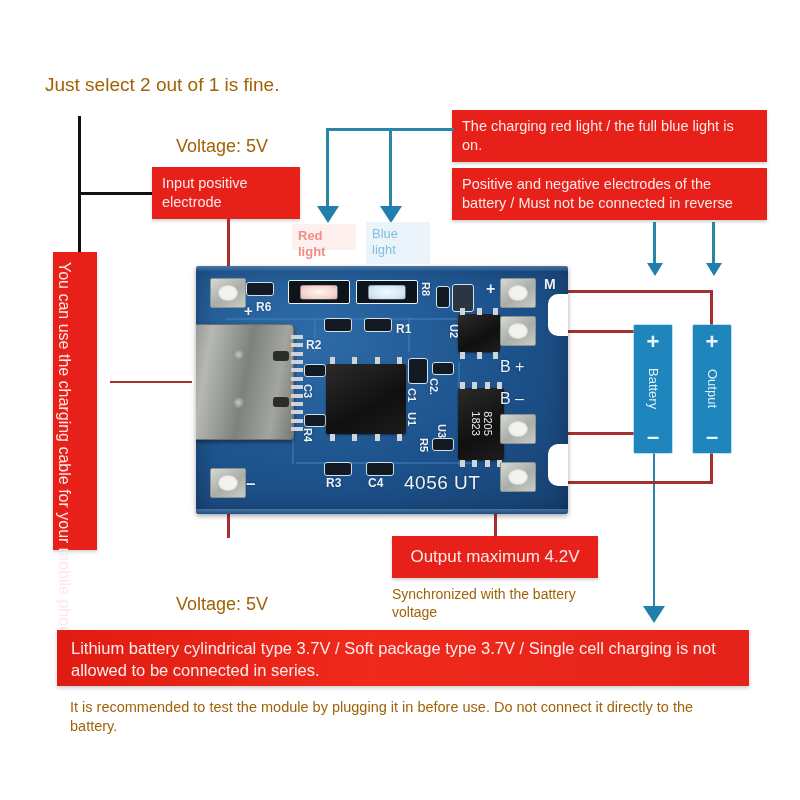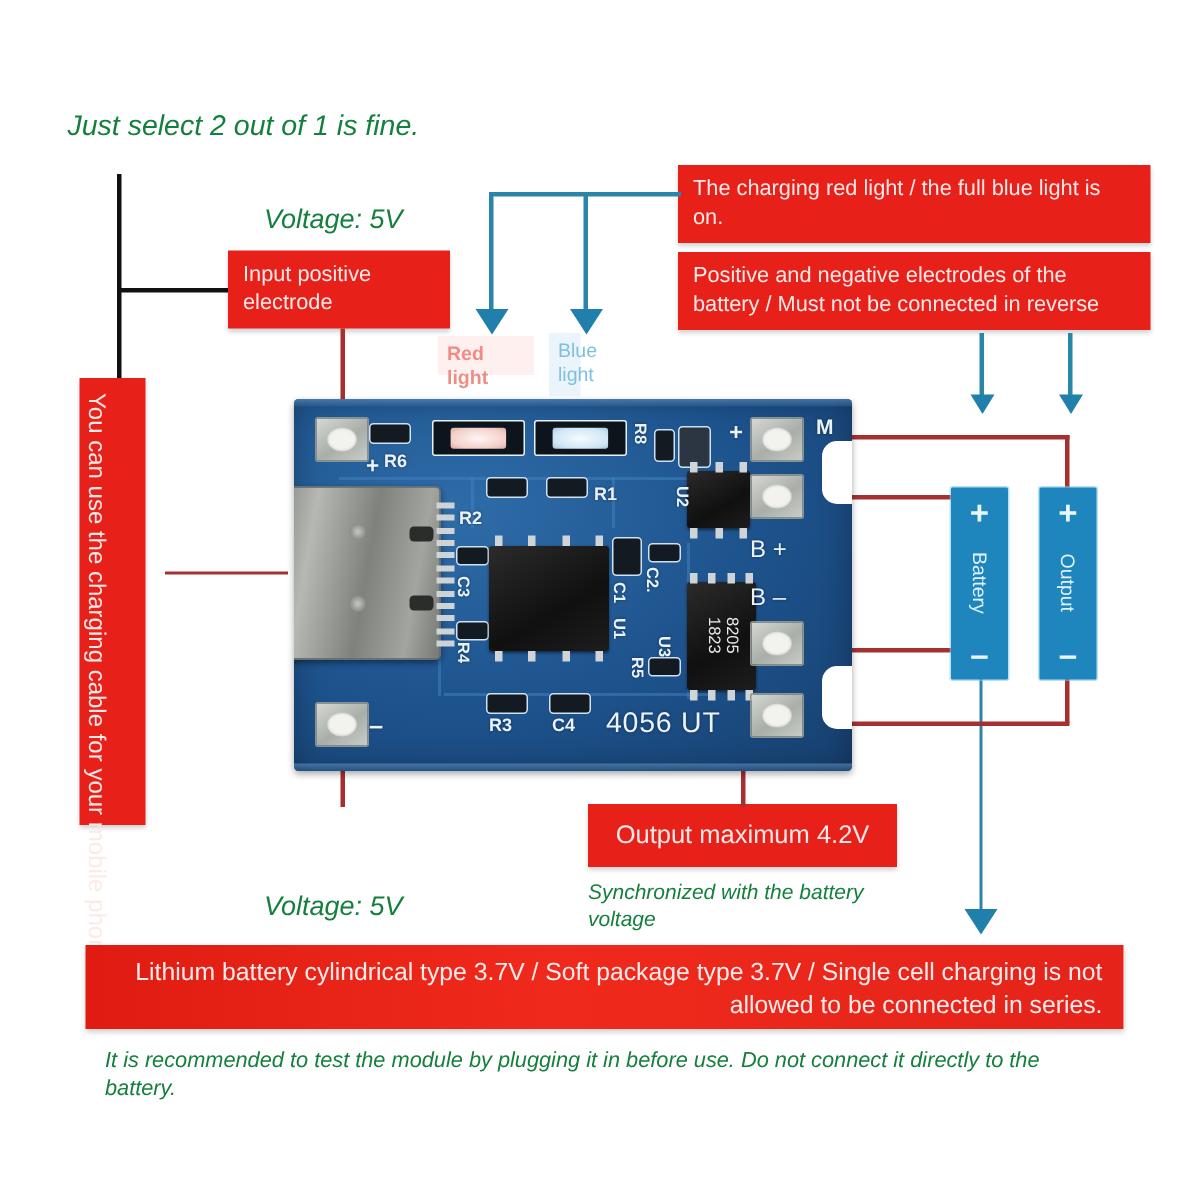--- a/index.html
+++ b/index.html
@@ -9,24 +9,23 @@
     font-family:"Liberation Sans", sans-serif;
     position:relative;
     overflow:hidden;
     color:#1a1a1a;
   }
   #stage { position:absolute; left:0; top:0; width:800px; height:800px; }
 
   
   .blacktext {
     position:absolute;
-    color:#15803d;
+    color:#a16207;
     line-height:1.32;
     white-space:pre-wrap;
-    font-style:italic;
   }
 
   
   .redbox {
     position:absolute;
     background:#e8201a;
     color:#fbe9e7;
     display:flex;
     align-items:center;
     line-height:1.3;
@@ -53,21 +52,20 @@
   }
 
   
   .banner {
     position:absolute;
     background:linear-gradient(90deg,#e01c12 0%,#ef2a1c 45%,#e5231a 100%);
     color:#fdeceb;
     line-height:1.32;
     padding:8px 14px;
     box-shadow:0 2px 4px rgba(0,0,0,.2);
-    text-align:right;
   }
 
   
   .tintbox { position:absolute; display:flex; align-items:flex-start; padding:4px 6px; line-height:1.25; }
   .tint-red  { background:#fdf0ee; color:#f08c84; }
   .tint-blue { background:#eaf4fa; color:#7fc0e0; }
 
   
   .bluebar {
     position:absolute;
@@ -291,21 +289,21 @@
 
   <div class="blacktext" style="left:70px; top:698px; width:660px; font-size:14.5px;">It is recommended to test the module by plugging it in before use. Do not connect it directly to the battery.</div>
 
   <div class="ln h teal" style="left:326px; top:128px; width:128px;"></div>
   <div class="ln v teal" style="left:326px; top:128px; height:82px;"></div>
   <div class="arrow-down" style="left:317px; top:206px;"></div>
   <div class="ln v teal" style="left:389px; top:128px; height:82px;"></div>
   <div class="arrow-down" style="left:380px; top:206px;"></div>
 
   <div class="tintbox tint-red" style="left:292px; top:224px; width:64px; height:26px; font-size:13px;font-weight:bold;">Red light</div>
-  <div class="tintbox tint-blue" style="left:366px; top:222px; width:21px; height:42px; font-size:13px;">Blue light</div>
+  <div class="tintbox tint-blue" style="left:366px; top:222px; width:64px; height:42px; font-size:13px;">Blue light</div>
 
   <div class="ln v teal" style="left:653px; top:222px; height:45px;"></div>
   <div class="arrow-down small" style="left:647px; top:263px;"></div>
   <div class="ln v teal" style="left:712px; top:222px; height:45px;"></div>
   <div class="arrow-down small" style="left:706px; top:263px;"></div>
 
   <div class="ln v teal thin" style="left:653px; top:452px; height:158px;"></div>
   <div class="arrow-down" style="left:643px; top:606px;"></div>
 
   <div class="ln v dred" style="left:227px; top:219px; height:60px;"></div>

